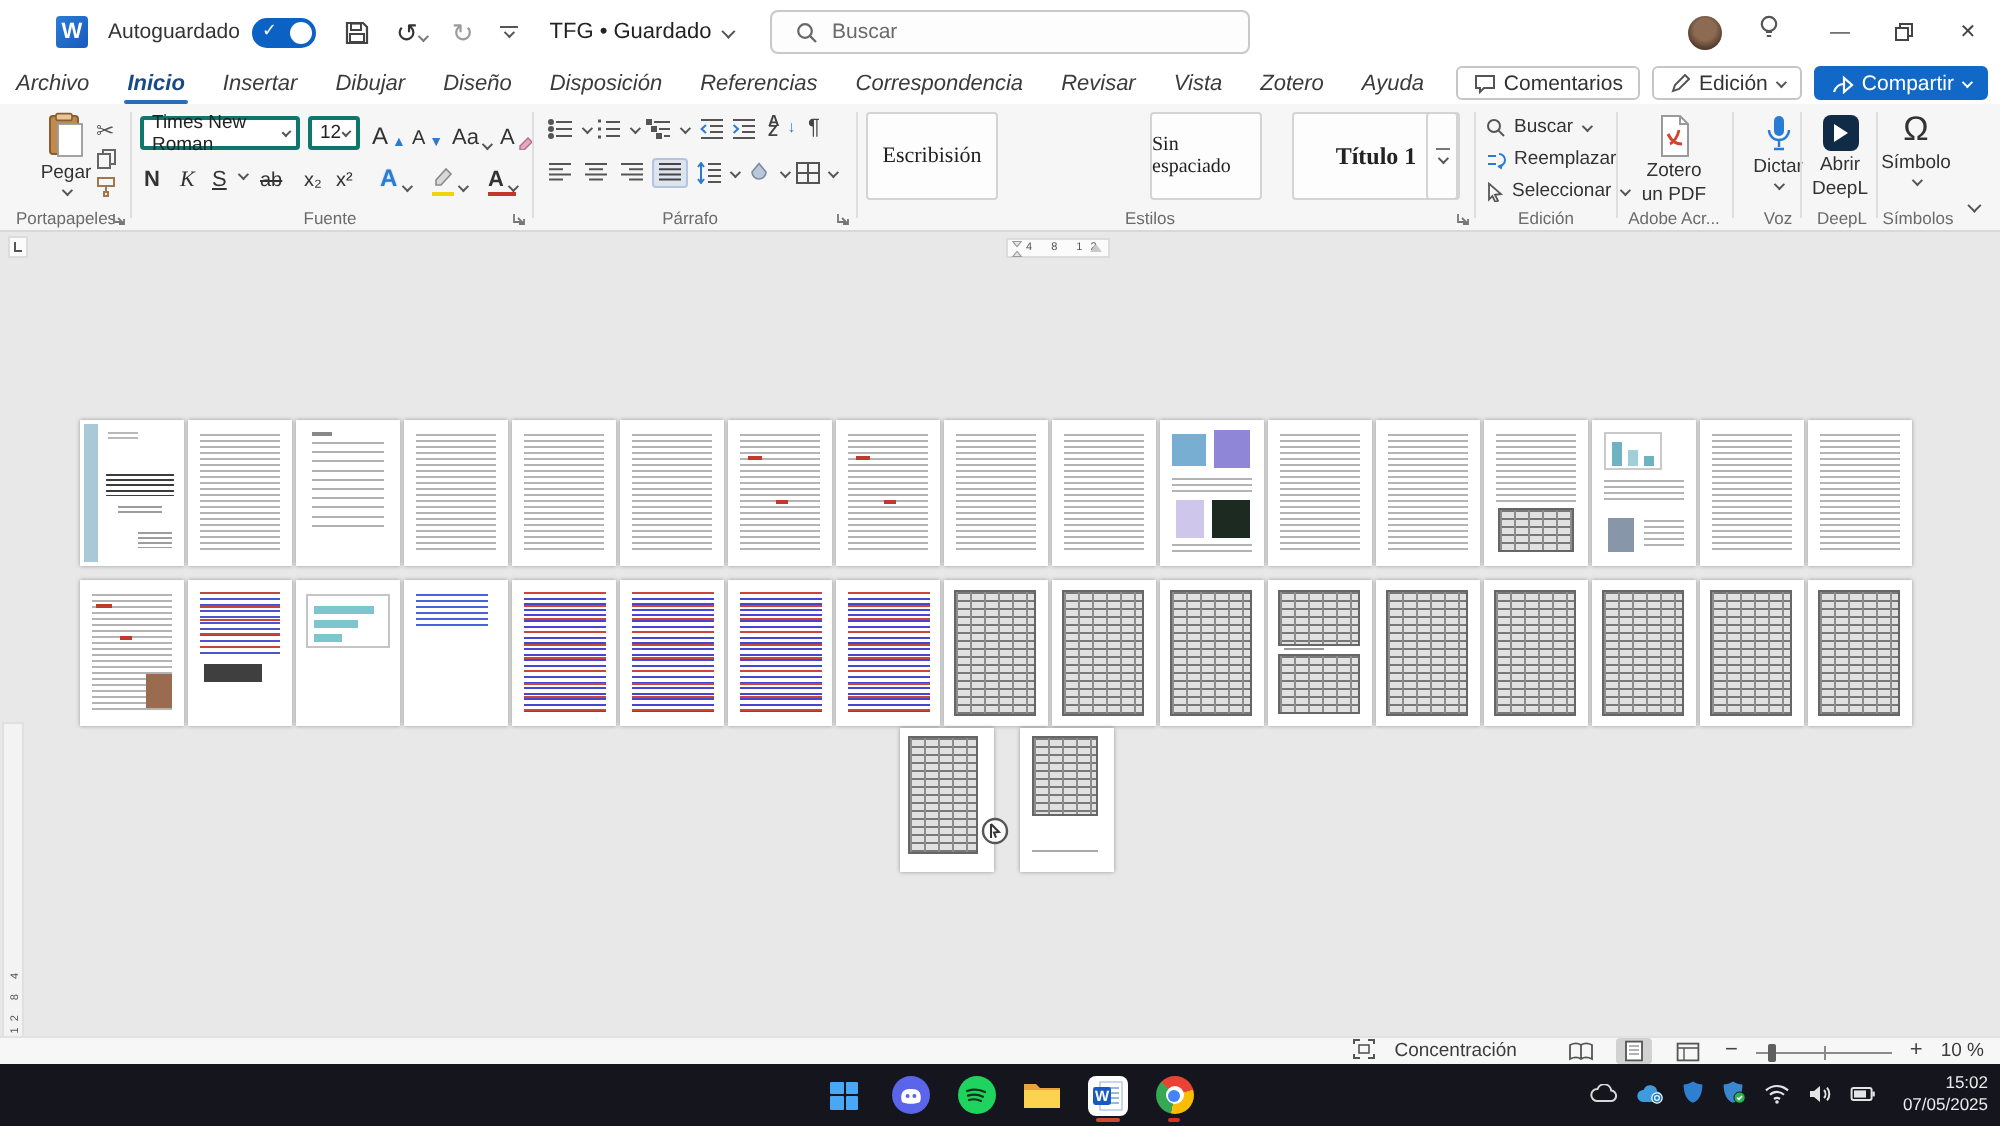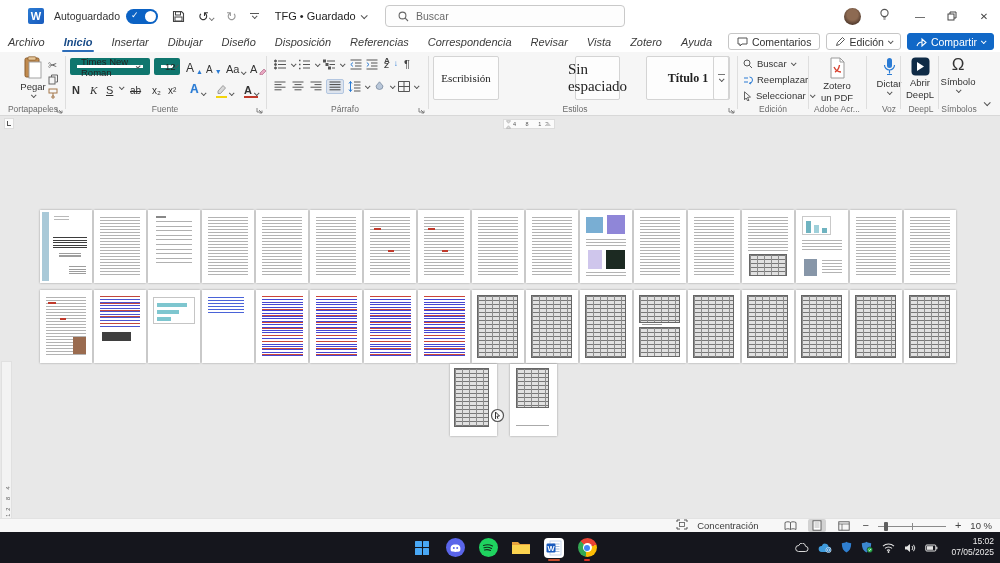--- a/index.html
+++ b/index.html
@@ -36,21 +36,21 @@
   .mr-right { position:absolute; right:6px; top:1px; display:flex; gap:6px; }
   .pillbtn { height:17px; border:1px solid #c6c6c6; border-radius:3px; background:#fff; display:flex; align-items:center; gap:4px; padding:0 8px; font-size:10.5px; color:#333; }
   .pillbtn.primary { background:#1168c7; border-color:#1168c7; color:#fff; }
 
   
   #ribbon { position:absolute; left:0; top:52px; width:1000px; height:64px; background:#f6f6f6; border-bottom:1px solid #d8d8d8; font-size:10px; color:#333; }
   .gsep { position:absolute; top:4px; height:53px; width:1px; background:#dedede; }
   .glabel { position:absolute; top:52px; font-size:8.5px; color:#6b6b6b; text-align:center; white-space:nowrap; }
   .launcher { position:absolute; top:53px; }
   .bigbtn { position:absolute; display:flex; flex-direction:column; align-items:center; gap:2px; font-size:9.5px; color:#333; text-align:center; line-height:1.1; }
-  .ddbox { position:absolute; height:17px; background:#fff; border:7px solid #0f766e; border-radius:2px; display:flex; align-items:center; justify-content:space-between; padding:0 4px; font-size:9.5px; color:#222; }
+  .ddbox { position:absolute; height:17px; background:#fff; border:2px solid #0f766e; border-radius:2px; display:flex; align-items:center; justify-content:space-between; padding:0 4px; font-size:9.5px; color:#222; }
   .fbtn { position:absolute; top:28px; height:16px; display:flex; align-items:flex-end; gap:2px; font-size:11px; color:#333; }
   .rowbtn { position:absolute; display:flex; align-items:center; gap:4px; font-size:9.5px; color:#333; }
   .style-card { position:absolute; top:4px; height:44px; background:#fdfdfd; border:1px solid #d4d4d4; border-radius:2px; display:flex; align-items:center; justify-content:center; font-family:"Liberation Serif", serif; font-size:11px; color:#222; }
   .style-card.sel { border:1.5px solid #8f8f8f; }
   .ribicon { display:inline-flex; align-items:center; justify-content:center; }
   .ylw { box-shadow:0 2px 0 #f3d40c; }
   .redbar { box-shadow:0 2px 0 #c0392b; }
   .blue-a { color:#2a7bd4; font-weight:bold; text-shadow:0 0 1px #9cc4ea; }
 
   
@@ -415,21 +415,21 @@
     </span>
   <div class="glabel" style="left:310px;width:70px">Párrafo</div>
   <span class="launcher" style="left:418px"><svg width="7" height="7" viewBox="0 0 7 7">
         <path d="M1 1 v4 h4 M3 3 l3 3 M6 3.5 V6 h-2.5" fill="none" stroke="#777" stroke-width="0.9"></path>
       </svg></span>
   <div class="gsep" style="left:428px"></div>
 
   <div class="style-card" style="left:433px;width:66px">
       <span>Escribisión</span>
     </div>
-  <div class="style-card" style="left:575px;width:45px;font-size:15px">
+  <div class="style-card" style="left:575px;width:56px;font-size:10px">
       <span>Sin espaciado</span>
     </div>
   <div class="style-card" style="left:646px;width:84px;font-weight:bold;font-size:12px">
       <span>Título 1</span>
     </div>
   <div class="style-card" style="left:713px;width:16px;flex-direction:column;gap:3px">
       <i style="display:block;width:7px;height:1px;background:#777"></i>
       <span class="chev s"></span>
     </div>
   <div class="glabel" style="left:540px;width:70px">Estilos</div>

